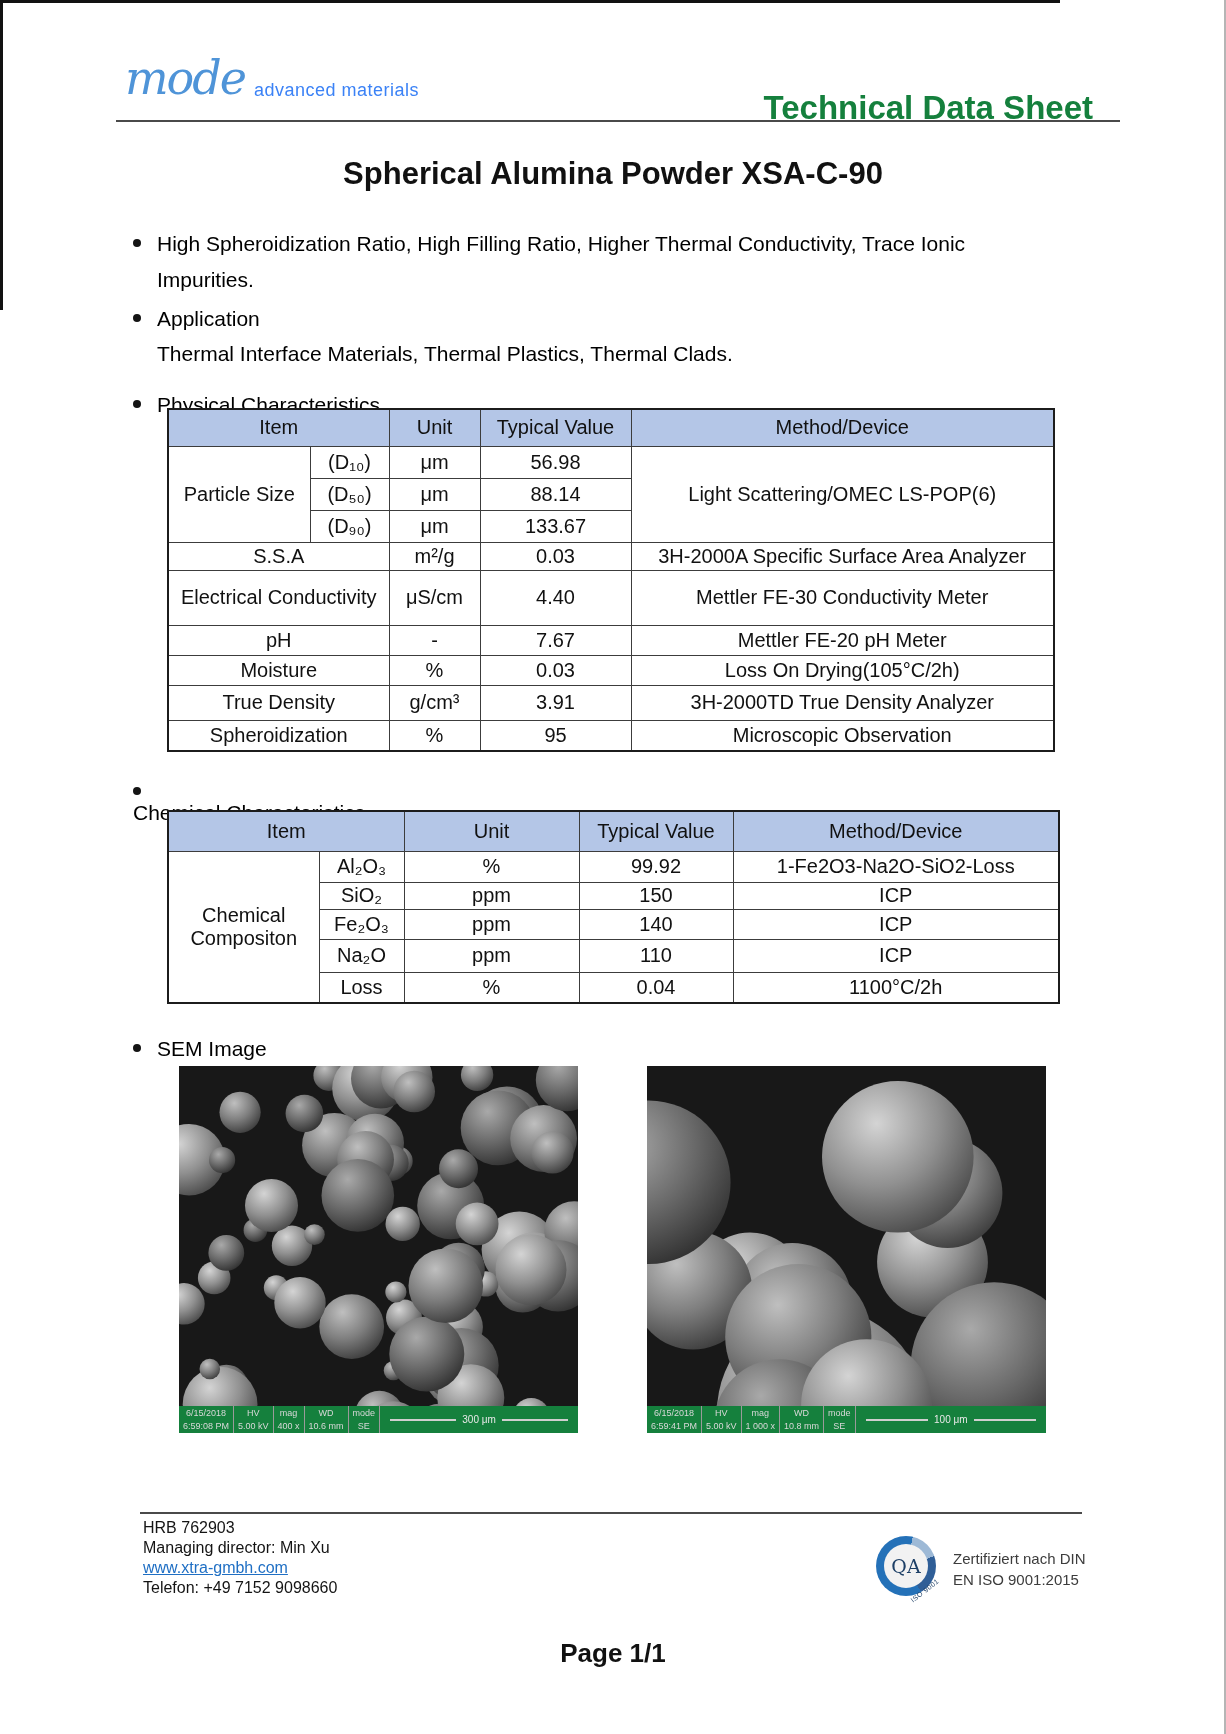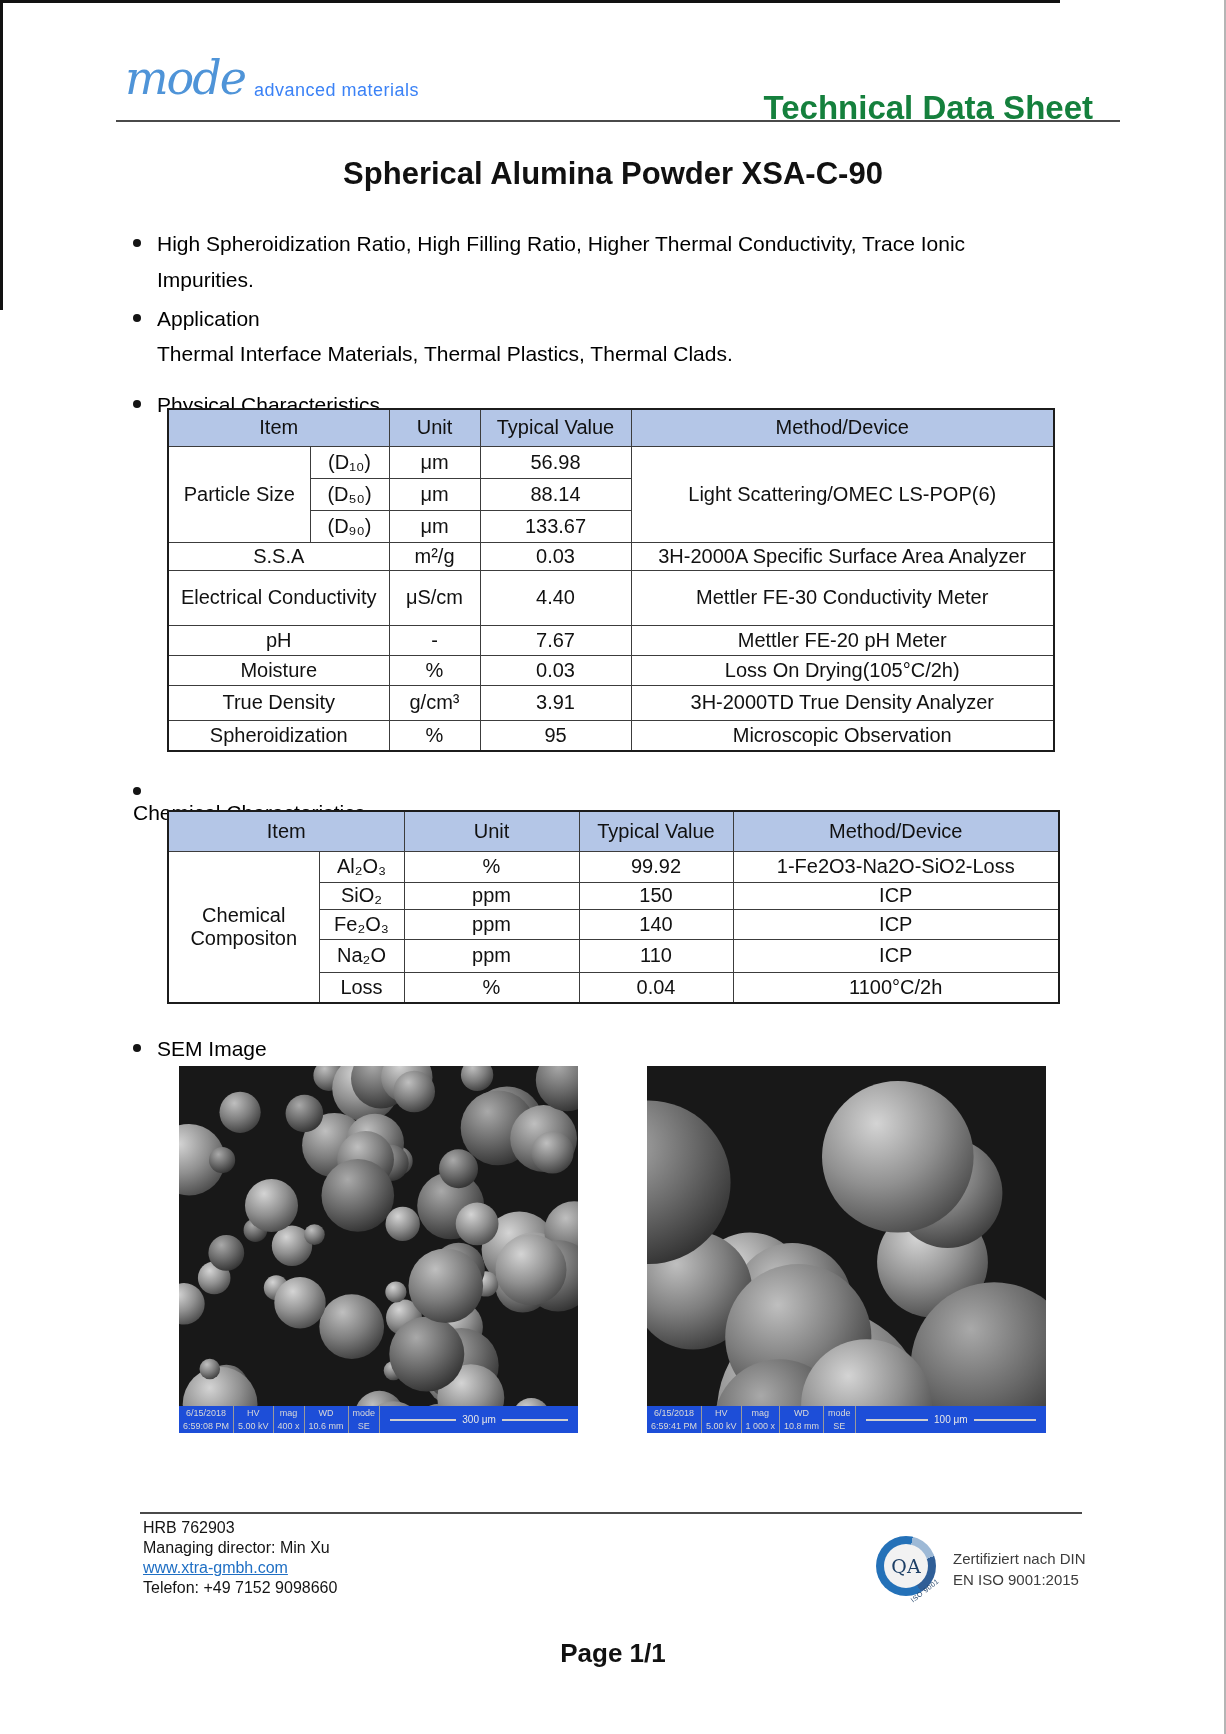--- a/index.html
+++ b/index.html
@@ -42,21 +42,21 @@
                font-size:20px;font-weight:normal;padding:0 4px;color:#111;}
   table.dtable th{background:#b4c6e7;}
   .ptable{left:167px;top:408px;width:886px;}
   .ctable{left:167px;top:810px;width:891px;}
 
   
   .sem{position:absolute;top:1066px;width:399px;height:367px;background:#191919;}
   .sem-left{left:179px;}
   .sem-right{left:647px;}
   .sem svg{position:absolute;left:0;top:0;width:100%;height:100%;display:block;}
-  .sem-caption{position:absolute;left:0;bottom:0;width:100%;height:27px;background:#1d4ed8;
+  .sem-caption{position:absolute;left:0;bottom:0;width:100%;height:27px;background:#15803d;
                display:flex;align-items:stretch;color:#d8d8d8;font-size:9px;line-height:13px;}
   .cap-col{display:flex;flex-direction:column;justify-content:center;text-align:center;
            border-right:1px solid #9a9a9a;padding:0 4px;white-space:nowrap;}
   .cap-scale{flex:1;display:flex;align-items:center;padding:8px 10px;gap:6px;}
   .sline{flex:1;height:2px;background:#cfcfcf;}
   .slabel{font-size:10px;color:#e8e8e8;white-space:nowrap;}
 
   
   .footer-rule{position:absolute;left:140px;top:1512px;width:942px;height:2px;background:#4a4a4a;}
   .fblock{position:absolute;top:1518px;font-size:16px;line-height:20px;color:#141414;}

